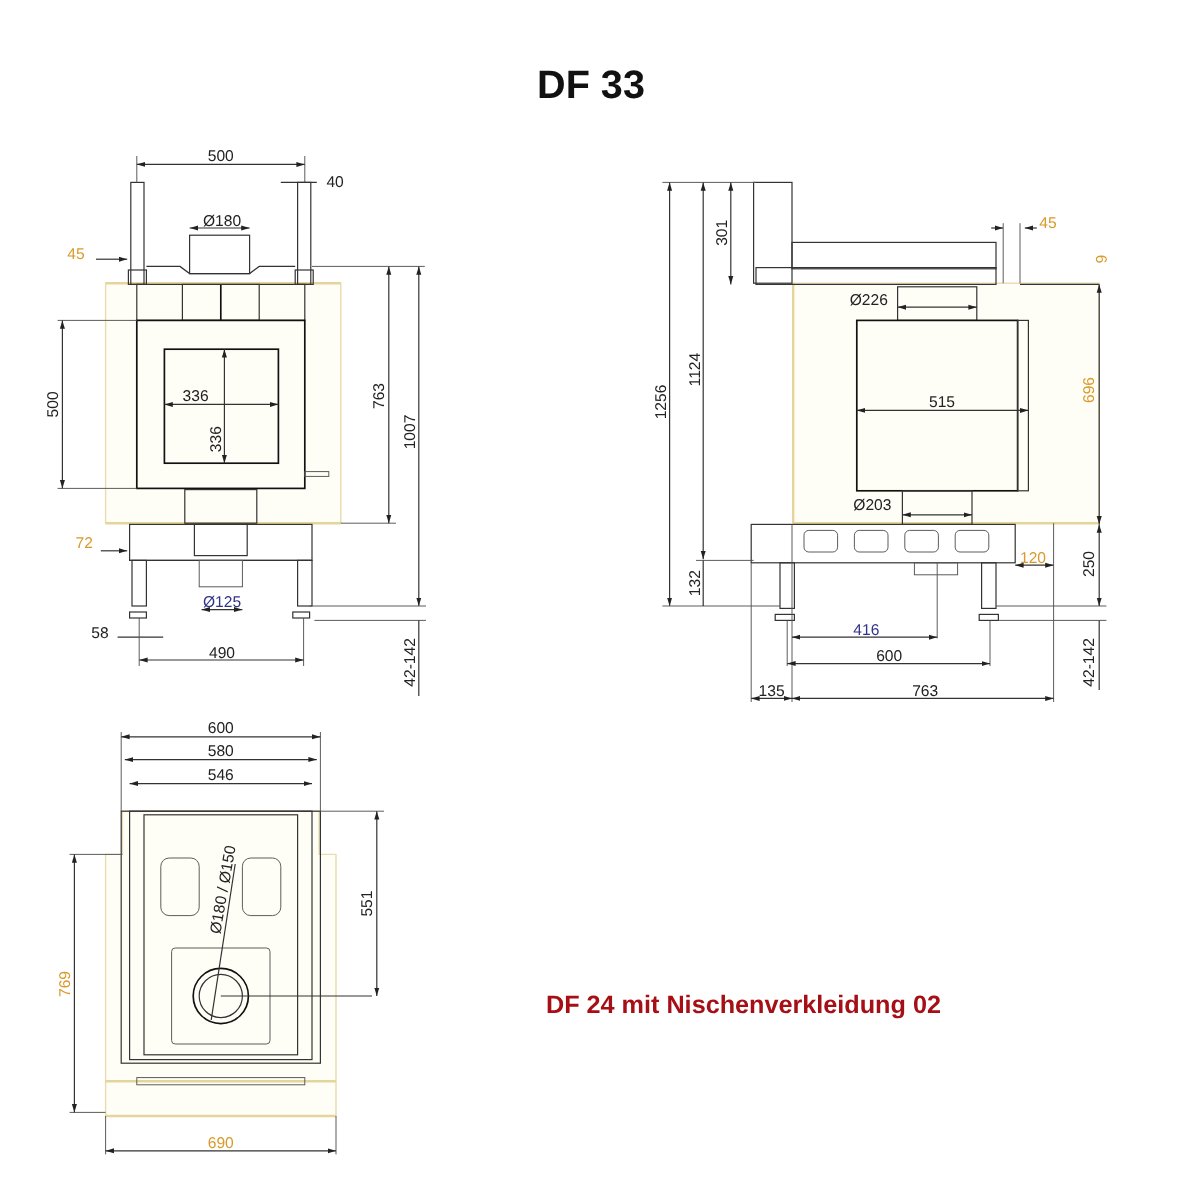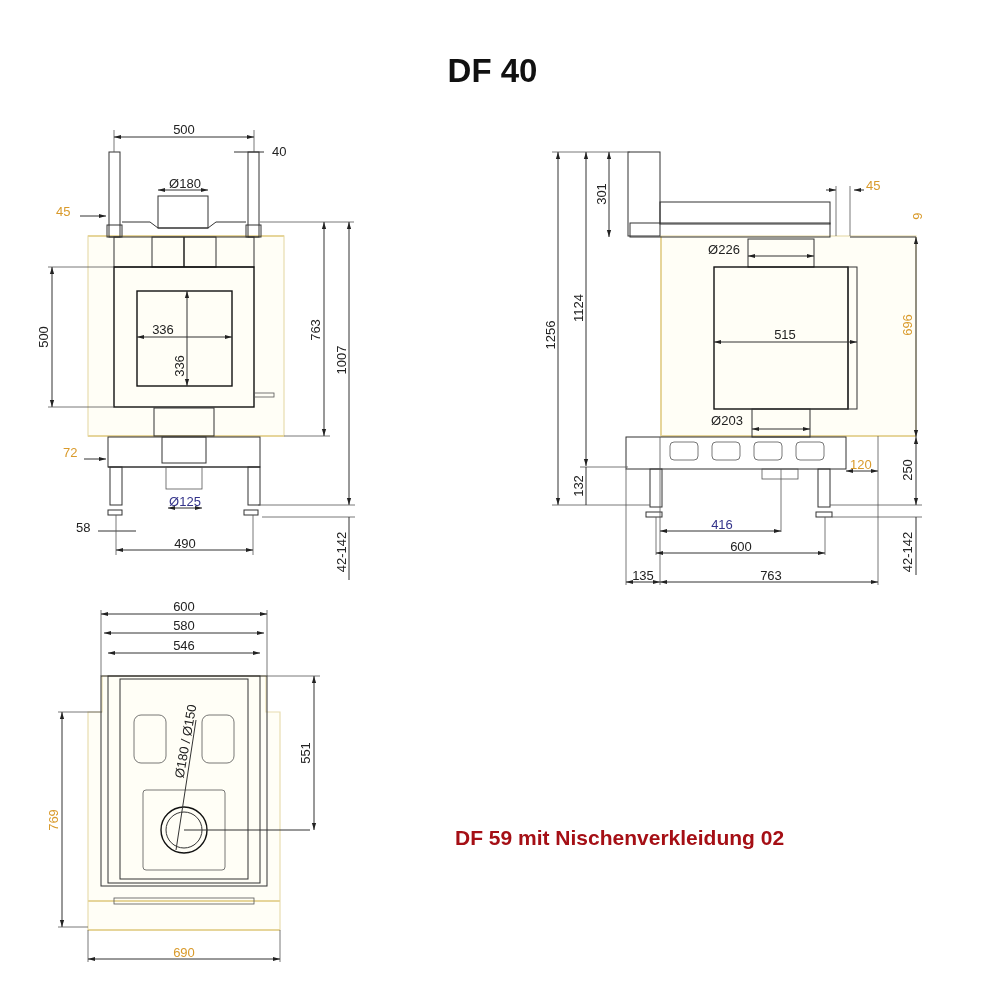--- a/index.html
+++ b/index.html
@@ -13,22 +13,22 @@
   .dimb{fill:#33338a;}
   .ln{stroke:#333;stroke-width:1;fill:none;}
   .lnk{stroke:#111;stroke-width:1.4;fill:none;}
   .thin{stroke:#555;stroke-width:0.8;fill:none;}
   .niche{stroke:#e8dcb0;stroke-width:1.2;fill:#fffef6;}
   .nicheline{stroke:#e6d59a;stroke-width:2;fill:none;}
 </style>
 </head>
 <body>
 
-<div class="title">DF 40</div>
-<div class="subtitle">DF 59 mit Nischenverkleidung 02</div>
+<div class="title">DF 33</div>
+<div class="subtitle">DF 24 mit Nischenverkleidung 02</div>
 
 <svg width="1000" height="1000" viewBox="0 0 1000 1000">
   <defs>
     <marker id="ar" viewBox="0 0 10 10" refX="10" refY="5" markerWidth="7" markerHeight="7" orient="auto-start-reverse">
       <path d="M0,2 L10,5 L0,8 z" fill="#222"></path>
     </marker>
   </defs>
 
   <g>
 

